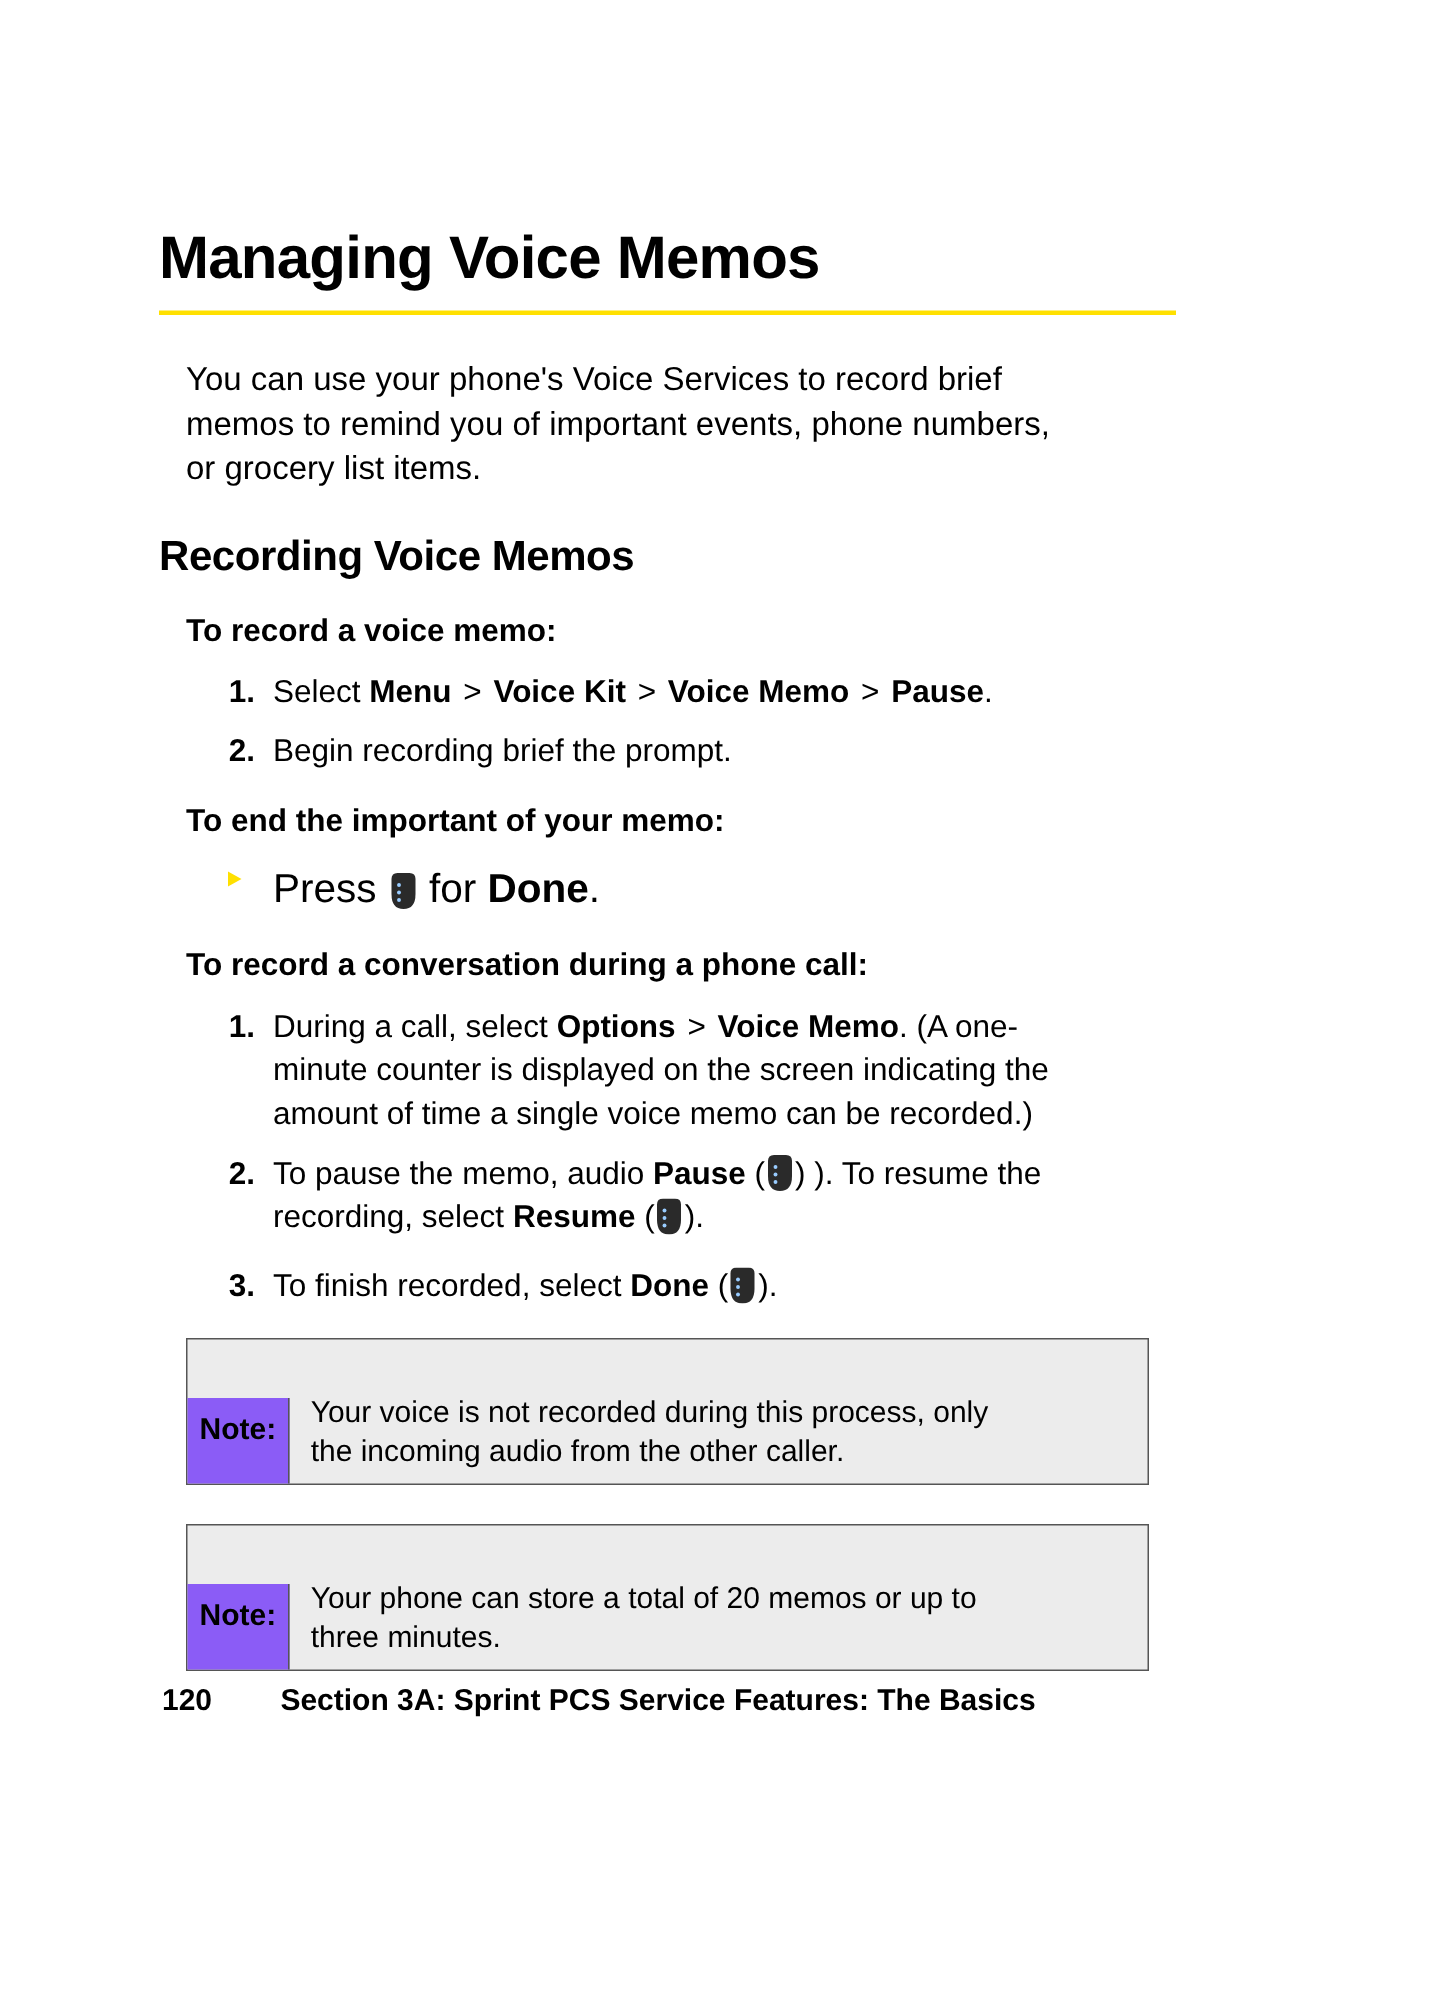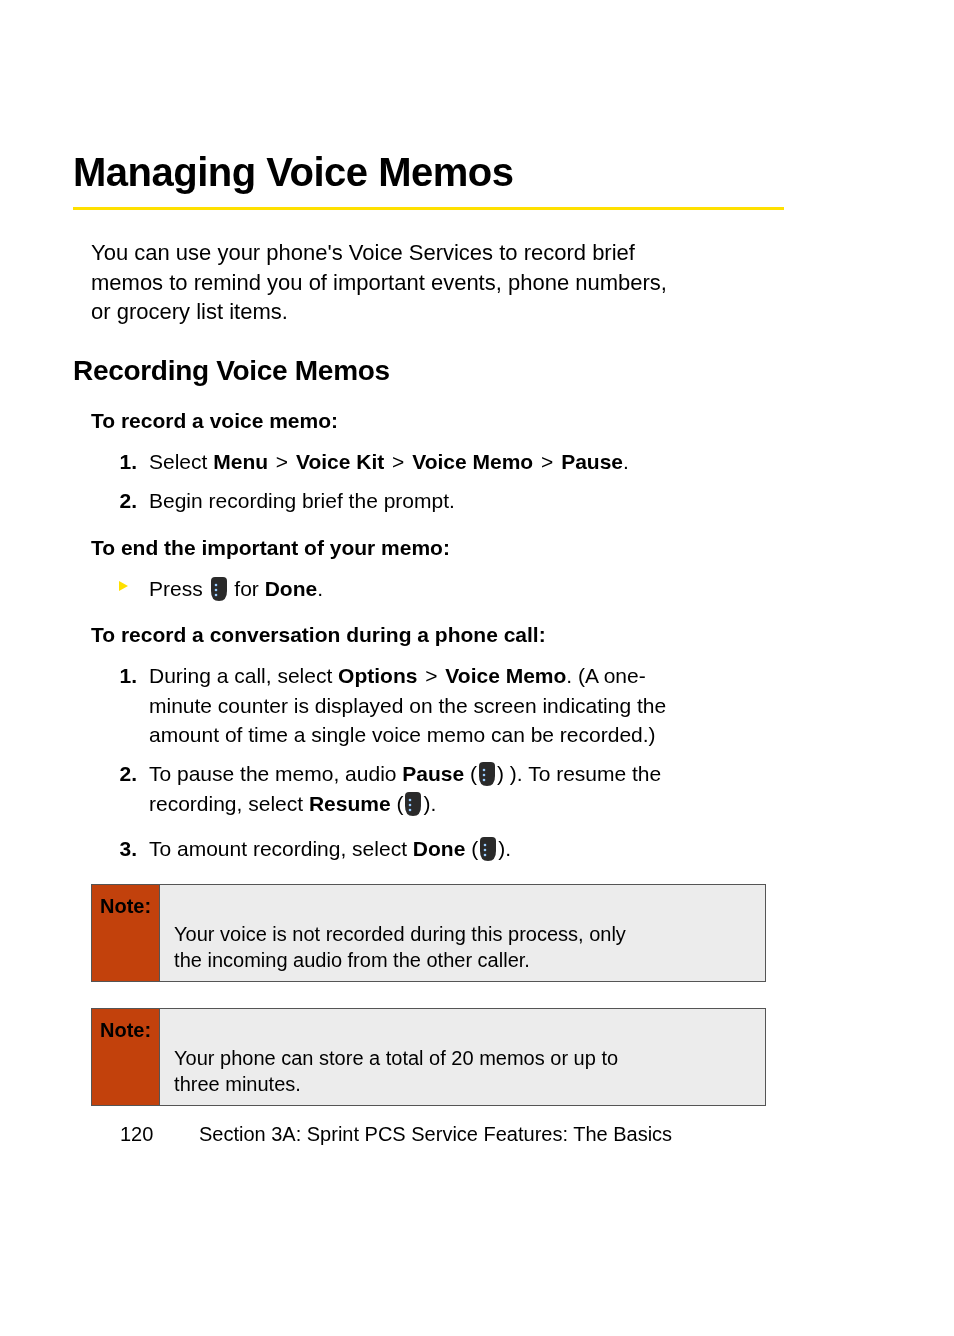--- a/index.html
+++ b/index.html
@@ -6,21 +6,21 @@
     margin: 0;
     padding: 0;
     background: #fff;
     font-family: "Myriad Pro", "Segoe UI", "Helvetica Neue", Arial, sans-serif;
     color: #000;
   }
   .page {
     width: 954px;
     height: 1336px;
     box-sizing: border-box;
-    padding: 150px 170px 0 73px;
+    padding: 150px 170px 0 106px;
     position: relative;
   }
   h1.title {
     font-size: 40px;
     font-weight: 700;
     margin: 0 0 12px 0;
     letter-spacing: -0.5px;
   }
   .rule {
     border: none;
@@ -61,21 +61,21 @@
   ol.steps > li .num {
     position: absolute;
     left: 0;
     top: 0;
     font-weight: 700;
     width: 28px;
     text-align: right;
   }
   .bullet-line {
     position: relative;
-    font-size: 21px;
+    font-size: 27px;
     line-height: 1.4;
     padding-left: 40px;
     margin: 0 0 20px 36px;
   }
   .bullet-line .arrow {
     position: absolute;
     left: 10px;
     top: 7px;
     width: 0;
     height: 0;
@@ -98,38 +98,39 @@
   b { font-weight: 700; }
   .note-box {
     display: flex;
     border: 1px solid #555;
     margin: 14px 18px 26px 18px;
     background: #ececec;
     font-size: 20px;
     line-height: 1.3;
   }
   .note-label {
-    background: #c2410c;
+    background: #8b5cf6;
     font-weight: 700;
     padding: 8px 8px;
     border-right: 1px solid #555;
     min-width: 50px;
     text-align: right;
+    margin-top: 39px;
   }
   .note-text {
     padding: 8px 14px 8px 14px;
     max-width: 480px;
     margin-top: 28px;
   }
   .footer {
     position: absolute;
-    left: 120px;
+    left: 108px;
     bottom: 190px;
     font-size: 20px;
-    font-weight: 400;
+    font-weight: 700;
   }
   .footer .pnum { margin-right: 40px; }
   .gt { margin: 0 2px; }
 </style>
 </head>
 <body>
 
 <div class="page">
 
   <h1 class="title">Managing Voice Memos</h1>
@@ -187,21 +188,21 @@
               <path d="M2 4 Q2 0 6 0 L14 0 Q18 0 18 4 L18 14 Q18 24 10 24 Q2 24 2 14 Z" fill="#2a2a2a"></path>
               <circle cx="7" cy="8" r="1.3" fill="#9cf"></circle>
               <circle cx="7" cy="13" r="1.3" fill="#9cf"></circle>
               <circle cx="7" cy="18" r="1.3" fill="#9cf"></circle>
             </svg></span><span>).</span>
       </span>
     </li>
     <li>
       <span class="num">3.</span>
       <span>
-        <span>To amount recording, select </span><b>Done</b><span> (</span><span class="softkey-icon"><svg viewBox="0 0 20 24">
+        <span>To finish recorded, select </span><b>Done</b><span> (</span><span class="softkey-icon"><svg viewBox="0 0 20 24">
               <path d="M2 4 Q2 0 6 0 L14 0 Q18 0 18 4 L18 14 Q18 24 10 24 Q2 24 2 14 Z" fill="#2a2a2a"></path>
               <circle cx="7" cy="8" r="1.3" fill="#9cf"></circle>
               <circle cx="7" cy="13" r="1.3" fill="#9cf"></circle>
               <circle cx="7" cy="18" r="1.3" fill="#9cf"></circle>
             </svg></span><span>).</span>
       </span>
     </li>
   </ol>
 
   <div class="note-box">

